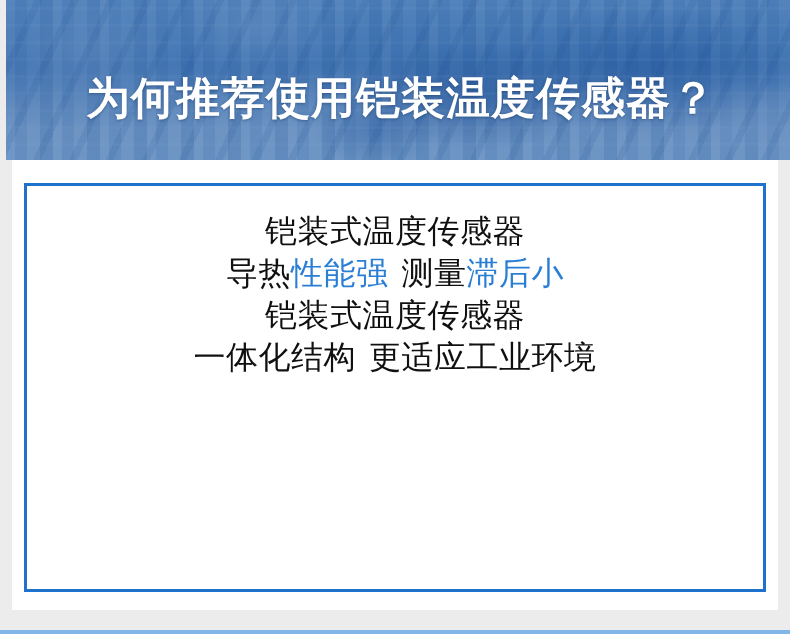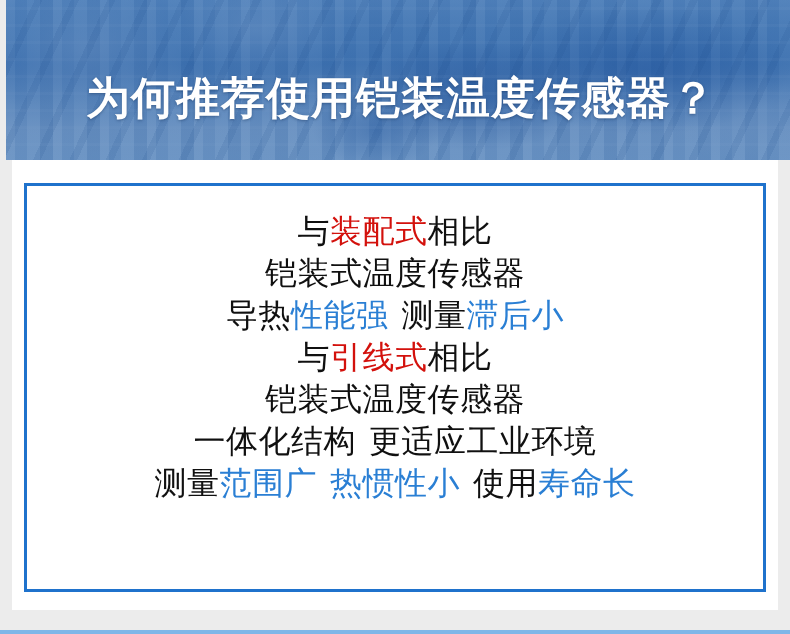--- a/index.html
+++ b/index.html
@@ -185,27 +185,24 @@
       <div class="photo-layer-c"></div>
       <div class="photo-layer-d"></div>
     </div>
     <div class="hero-tint"></div>
     <div class="hero-title">为何推荐使用铠装温度传感器？</div>
   </div>
 
   <div class="panel">
     <div class="framed-box">
       <div class="feature-lines" id="feature-lines">
-          <div class="feature-line"><span class="seg">与</span><span class="seg red">装配式</span><span class="seg">相比</span></div>
           <div class="feature-line"><span class="seg">铠装式温度传感器</span></div>
           <div class="feature-line"><span class="seg">导热</span><span class="seg blue">性能强</span><span class="gap"></span><span class="seg">测量</span><span class="seg blue">滞后小</span></div>
-          <div class="feature-line"><span class="seg">与</span><span class="seg red">引线式</span><span class="seg">相比</span></div>
           <div class="feature-line"><span class="seg">铠装式温度传感器</span></div>
           <div class="feature-line"><span class="seg">一体化结构</span><span class="gap"></span><span class="seg">更适应工业环境</span></div>
-          <div class="feature-line"><span class="seg">测量</span><span class="seg blue">范围广</span><span class="gap"></span><span class="seg blue">热惯性小</span><span class="gap"></span><span class="seg">使用</span><span class="seg blue">寿命长</span></div>
         </div>
     </div>
   </div>
 
   <div class="footer-gray"></div>
   <div class="footer-bar"></div>
 
 </div>
 
 </body></html>

